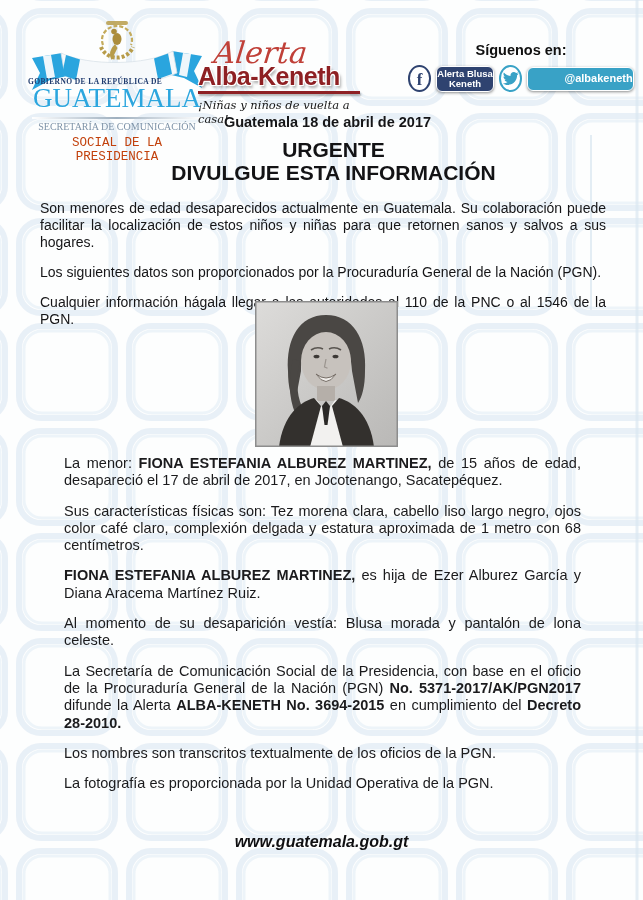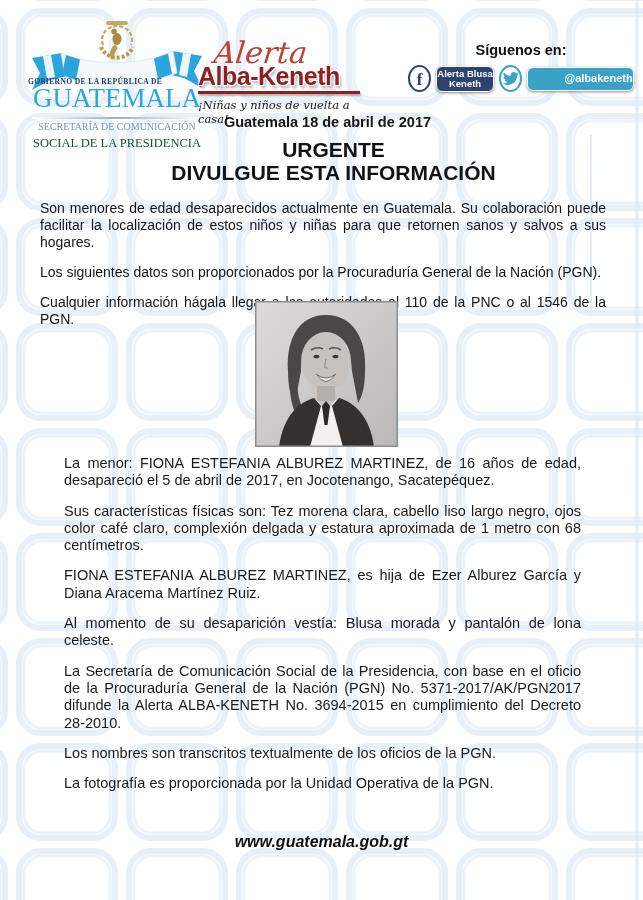--- a/index.html
+++ b/index.html
@@ -19,21 +19,21 @@
              font-family:"Liberation Serif",serif;font-weight:bold;font-size:7.5px;
              letter-spacing:.4px;color:#1e3a6e;}
   .gov-name{position:absolute;top:63px;width:100%;text-align:center;
             font-family:"Liberation Serif",serif;font-size:27px;line-height:30px;
             color:#2ca6de;text-shadow:0 1px 0 #ffffff;}
   .gov-div{position:absolute;top:97px;left:4px;right:4px;height:1.5px;
            background:linear-gradient(90deg,#ffffff,#9fb0bf,#ffffff);}
   .gov-line2{position:absolute;top:101px;width:100%;text-align:center;
              font-family:"Liberation Serif",serif;font-size:10px;color:#7e93a8;}
   .gov-line3{position:absolute;top:116px;width:100%;text-align:center;
-             font-family:Liberation Serif, serif;font-size:12.5px;color:#14532d;}
+             font-family:Liberation Mono, monospace;font-size:12.5px;color:#c2410c;}
 
   
   .alba-logo{left:198px;top:38px;width:172px;}
   .alerta{font-family:"DejaVu Serif",serif;font-style:italic;font-size:30px;line-height:30px;
           color:#c04038;margin-left:16px;transform:skewX(-6deg);}
   .alba{font-size:25px;line-height:25px;font-weight:bold;letter-spacing:-0.5px;color:#8e2023;
         margin-top:-4px;text-shadow:1px 1px 0 #fff,-1px -1px 0 #fff,1px -1px 0 #fff,-1px 1px 0 #fff,2px 3px 3px rgba(0,0,0,.35);}
   .alba-underline{width:162px;height:2.5px;background:#8e2023;margin-top:2px;
                   box-shadow:1px 2px 2px rgba(0,0,0,.3);}
   .tagline{font-family:"DejaVu Serif",serif;font-style:italic;font-size:11.5px;color:#161616;margin-top:4px;}
@@ -58,21 +58,21 @@
   .headline{top:139px;left:0;width:643px;text-align:center;font-weight:bold;font-size:21px;
             line-height:22.5px;transform:translateX(12px);color:#131315;}
 
   
   .intro{left:40px;top:200px;width:566px;font-weight:normal;font-size:14px;line-height:17px;
          text-align:justify;color:#151517;}
   .intro p{margin:0 0 13px 0;}
   .details{left:64px;top:455px;width:517px;font-size:14.5px;line-height:17.3px;
            text-align:justify;color:#1b1b1d;}
   .details p{margin:0 0 13px 0;}
-  .details b{font-weight:normal;}
+  .details b{font-weight:bold;}
 
   
   .photo{left:255px;top:301px;width:143px;height:146px;}
 
   
   .footer{top:833px;left:0;width:643px;text-align:center;font-weight:bold;font-style:italic;
           font-size:16px;color:#101012;}
 </style>
 </head>
 <body>
@@ -176,21 +176,21 @@
       <path d="M62,85 h18 v15 h-18 z" fill="#b5afa9"></path>
       <path d="M28,146 C32,118 48,102 62,99 L71,112 L80,99 C94,102 110,118 114,146 Z" fill="#f2f1ef"></path>
       <path d="M24,146 C28,114 45,101 59,97 L66,105 L55,146 Z" fill="#33302d"></path>
       <path d="M119,146 C115,114 98,101 84,97 L77,105 L88,146 Z" fill="#33302d"></path>
       <path d="M67,105 L71,100 L75,105 L72.5,124 L69.5,124 Z" fill="#2b2927"></path>
       <rect x="0.75" y="0.75" width="141.5" height="144.5" fill="none" stroke="#8d8d8d" stroke-width="1.5"></rect>
     </svg>
   </div>
 
   <div class="abs details">
-    <p><span>La menor: </span><b>FIONA ESTEFANIA ALBUREZ MARTINEZ,</b><span> de 16 años de edad, desapareció el 5 de abril de 2017, en Jocotenango, Sacatepéquez.</span></p>
+    <p><span>La menor: </span><b>FIONA ESTEFANIA ALBUREZ MARTINEZ,</b><span> de 15 años de edad, desapareció el 17 de abril de 2017, en Jocotenango, Sacatepéquez.</span></p>
     <p>Sus características físicas son: Tez morena clara, cabello liso largo negro, ojos color café claro, complexión delgada y estatura aproximada de 1 metro con 68 centímetros.</p>
     <p><b>FIONA ESTEFANIA ALBUREZ MARTINEZ,</b><span> es hija de Ezer Alburez García y Diana Aracema Martínez Ruiz.</span></p>
     <p>Al momento de su desaparición vestía: Blusa morada y pantalón de lona celeste.</p>
     <p><span>La Secretaría de Comunicación Social de la Presidencia, con base en el oficio de la Procuraduría General de la Nación (PGN) </span><b>No. 5371-2017/AK/PGN2017</b><span> difunde la Alerta </span><b>ALBA-KENETH No. 3694-2015</b><span> en cumplimiento del </span><b>Decreto 28-2010.</b></p>
     <p>Los nombres son transcritos textualmente de los oficios de la PGN.</p>
     <p>La fotografía es proporcionada por la Unidad Operativa de la PGN.</p>
   </div>
 
   <div class="abs footer">www.guatemala.gob.gt</div>
 

